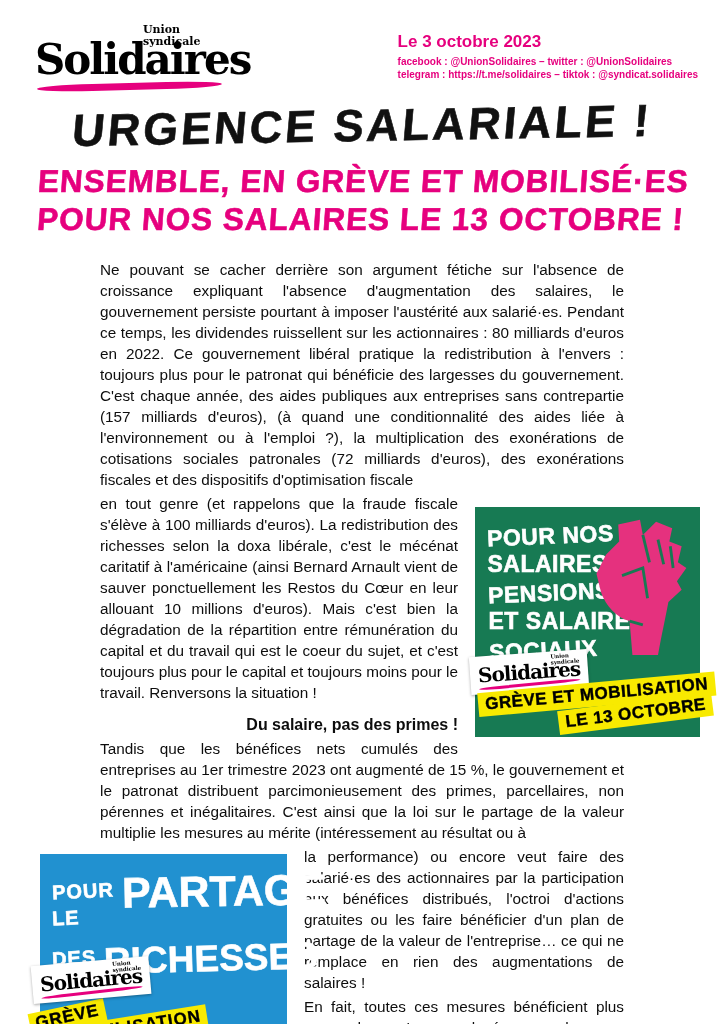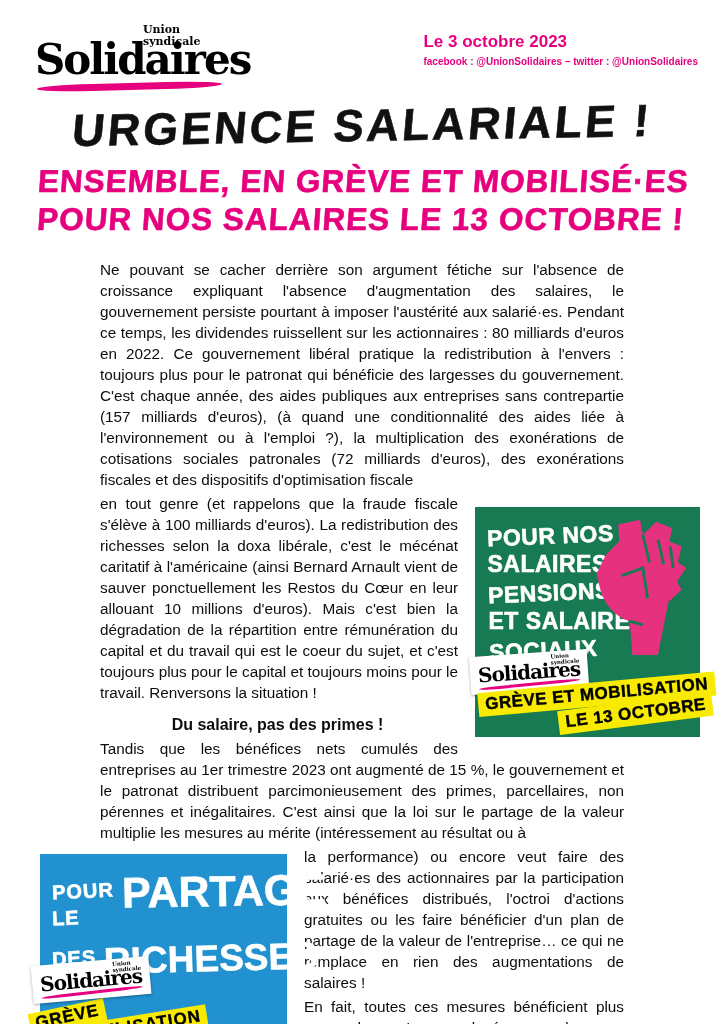--- a/index.html
+++ b/index.html
@@ -20,21 +20,21 @@
 
   
   .hand { font-weight:900; -webkit-text-stroke:0.6px; letter-spacing:1px; }
   .headline { text-align:center; margin-top:10px; }
   .main-title { font-size:45px; color:#111; transform:rotate(-1deg) skewX(-6deg); letter-spacing:3px; }
   .subtitle { color:#e6007e; font-size:31.5px; line-height:1.22; transform:skewX(-4deg); margin-top:10px; }
 
   
   .article { margin:20px 97px 0 97px; font-size:15.3px; line-height:21px; text-align:justify; }
   .article p { margin:3px; }
-  .article h3 { font-size:16px; font-weight:bold; margin:11px 0 0 0; text-align:center; }
+  .article h3 { font-size:16px; font-weight:bold; margin:11px 0 0 0; text-align:right; }
 
   
   .green-box { float:right; width:225px; height:230px; margin:14px -73px 8px 17px; background:#177a53; position:relative; }
   .gb-text { position:absolute; top:14px; left:13px; transform:rotate(-1deg); }
   .gb-text span { display:block; color:#fff; font-size:23px; line-height:1.24; letter-spacing:0.5px; }
   .gb-text span:nth-child(odd) { transform:rotate(-1.5deg); }
   .gb-text span:nth-child(even) { transform:rotate(1deg); }
   .gb-fist { position:absolute; top:8px; right:6px; width:108px; height:142px; }
   .gb-logo { position:absolute; top:146px; right:5px; transform:rotate(-4deg); }
   .gb-banner { position:absolute; left:4px; bottom:8px; transform:rotate(-6deg); width:108%; }
@@ -72,20 +72,21 @@
   <div class="header">
     <div class="logo-main">
       <div class="logo-tagline">Union
 syndicale</div>
       <div class="logo-name">Solidaires</div>
       <div class="logo-underline"></div>
     </div>
     <div class="header-right">
       <div class="pub-date">Le 3 octobre 2023</div>
       <div class="contact-line">facebook : @UnionSolidaires – twitter : @UnionSolidaires</div>
+      <div class="contact-line">telegram : https://t.me/solidaires – tiktok : @syndicat.solidaires</div>
     </div>
   </div>
 
   <div class="headline">
     <div class="main-title hand">URGENCE SALARIALE !</div>
     <div class="subtitle hand">
       <div>ENSEMBLE, EN GRÈVE ET MOBILISÉ·ES</div>
       <div>POUR NOS SALAIRES LE 13 OCTOBRE !</div>
     </div>
   </div>

